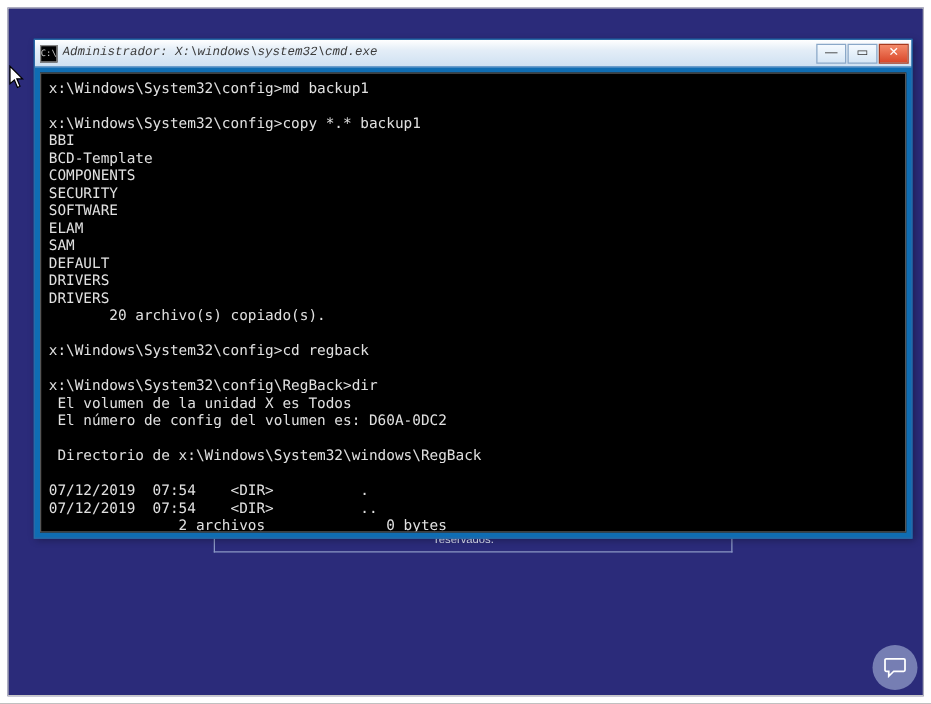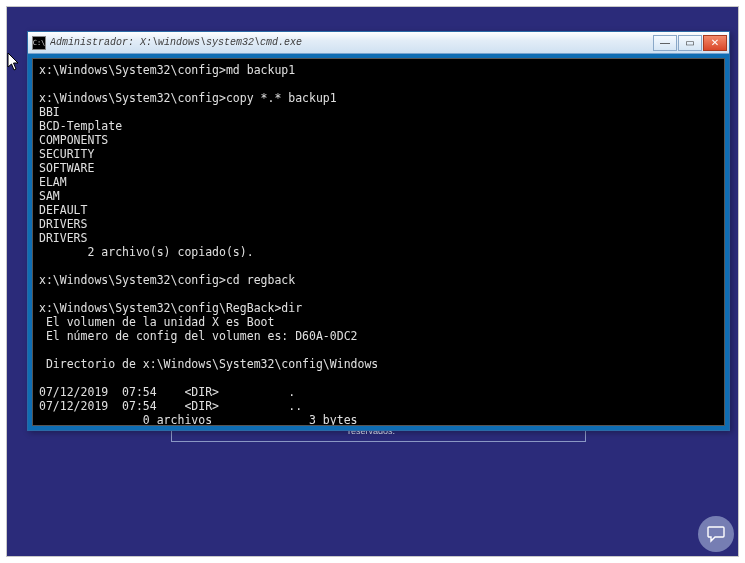--- a/index.html
+++ b/index.html
@@ -147,33 +147,33 @@
 <span>BBI</span>
 <span>BCD-Template</span>
 <span>COMPONENTS</span>
 <span>SECURITY</span>
 <span>SOFTWARE</span>
 <span>ELAM</span>
 <span>SAM</span>
 <span>DEFAULT</span>
 <span>DRIVERS</span>
 <span>DRIVERS</span>
-<span>       2 archivo(s) copiado(s).</span>
+<span>       20 archivo(s) copiado(s).</span>
 <span></span>
 <span>x:\Windows\System32\config&gt;cd regback</span>
 <span></span>
 <span>x:\Windows\System32\config\RegBack&gt;dir</span>
-<span> El volumen de la unidad X es Boot</span>
+<span> El volumen de la unidad X es Todos</span>
 <span> El número de config del volumen es: D60A-0DC2</span>
 <span></span>
-<span> Directorio de x:\Windows\System32\config\Windows</span>
+<span> Directorio de x:\Windows\System32\windows\RegBack</span>
 <span></span>
 <span>07/12/2019  07:54    &lt;DIR&gt;          .</span>
 <span>07/12/2019  07:54    &lt;DIR&gt;          ..</span>
-<span>               0 archivos              3 bytes</span>
+<span>               2 archivos              0 bytes</span>
 
 <span></span>
 </div>
     </div>
 
     <svg class="mouse-cursor" viewBox="0 0 14 20">
       <path d="M1 1 L1 15 L4.5 12 L7 18 L9 17 L6.5 11 L11 11 Z" fill="#fff" stroke="#000" stroke-width="1"></path>
     </svg>
 
   </div>

